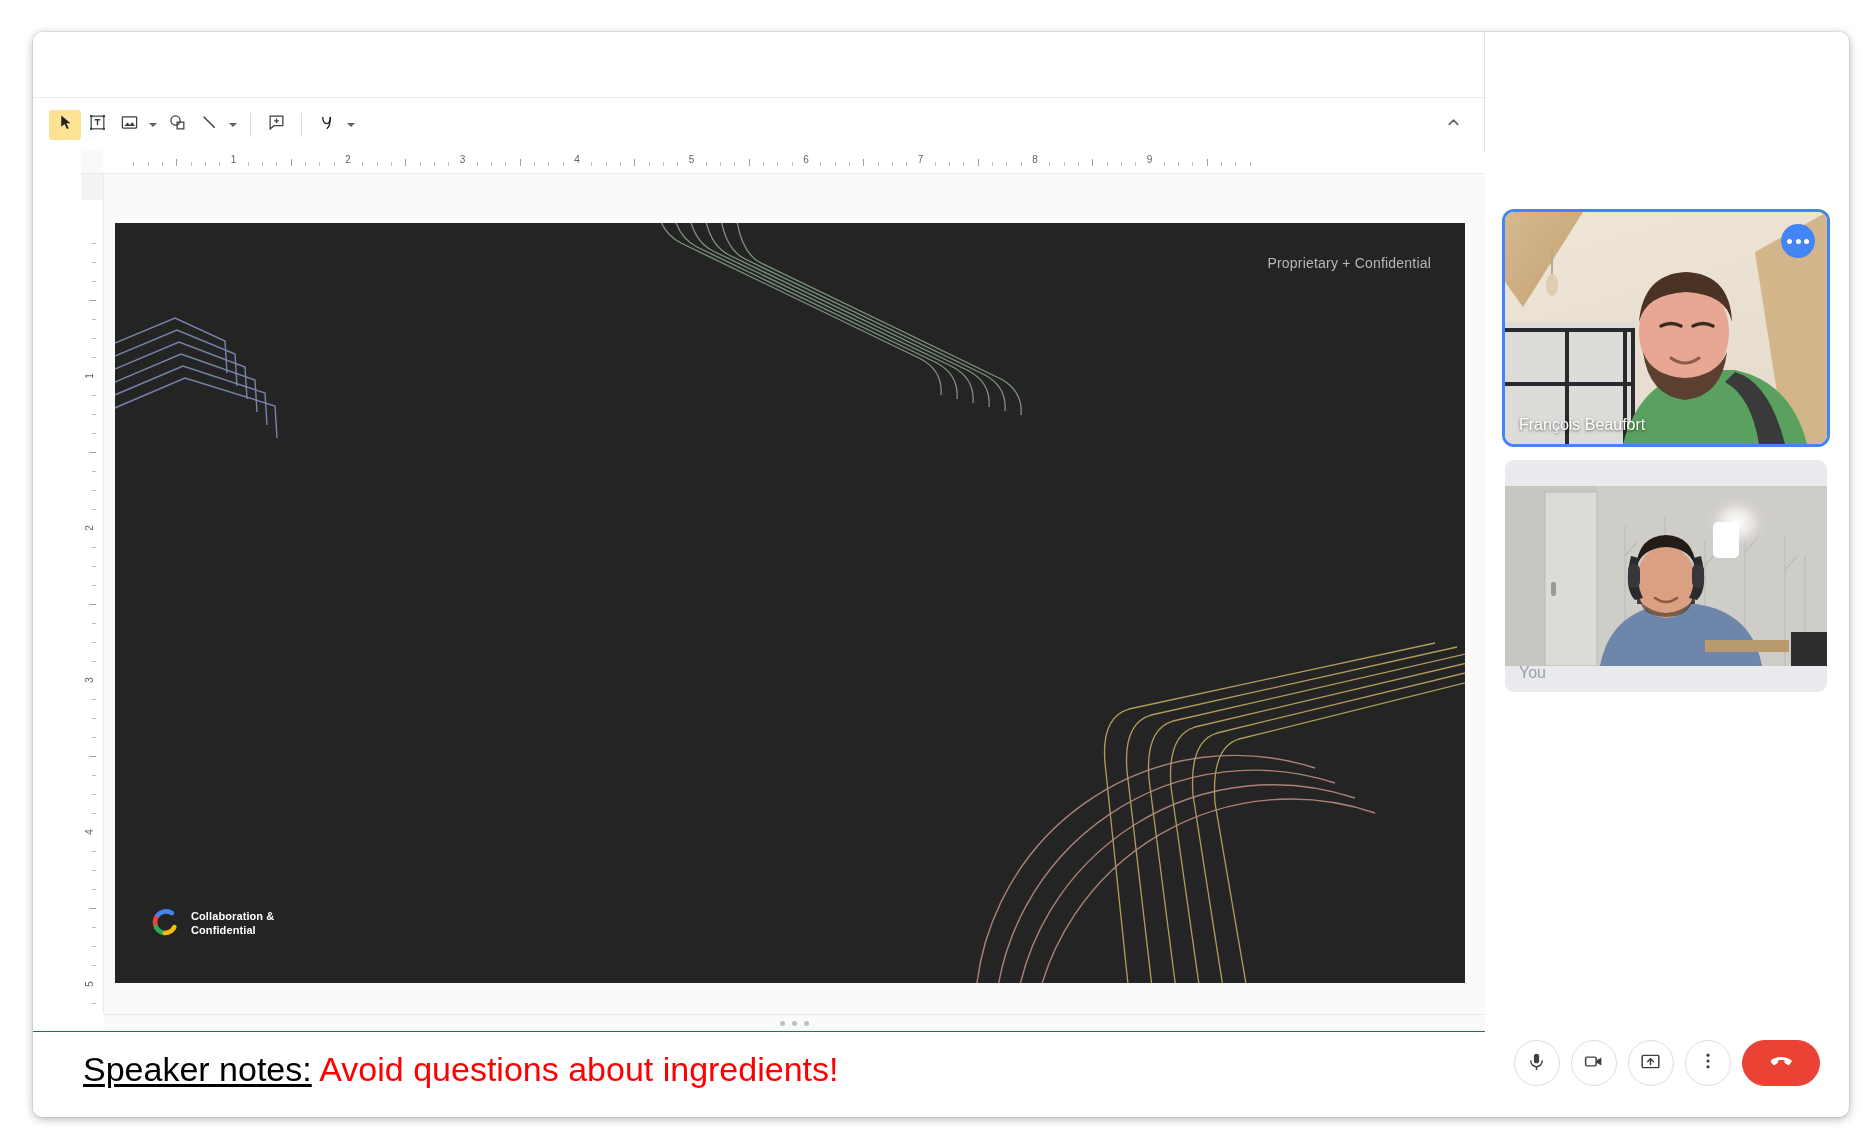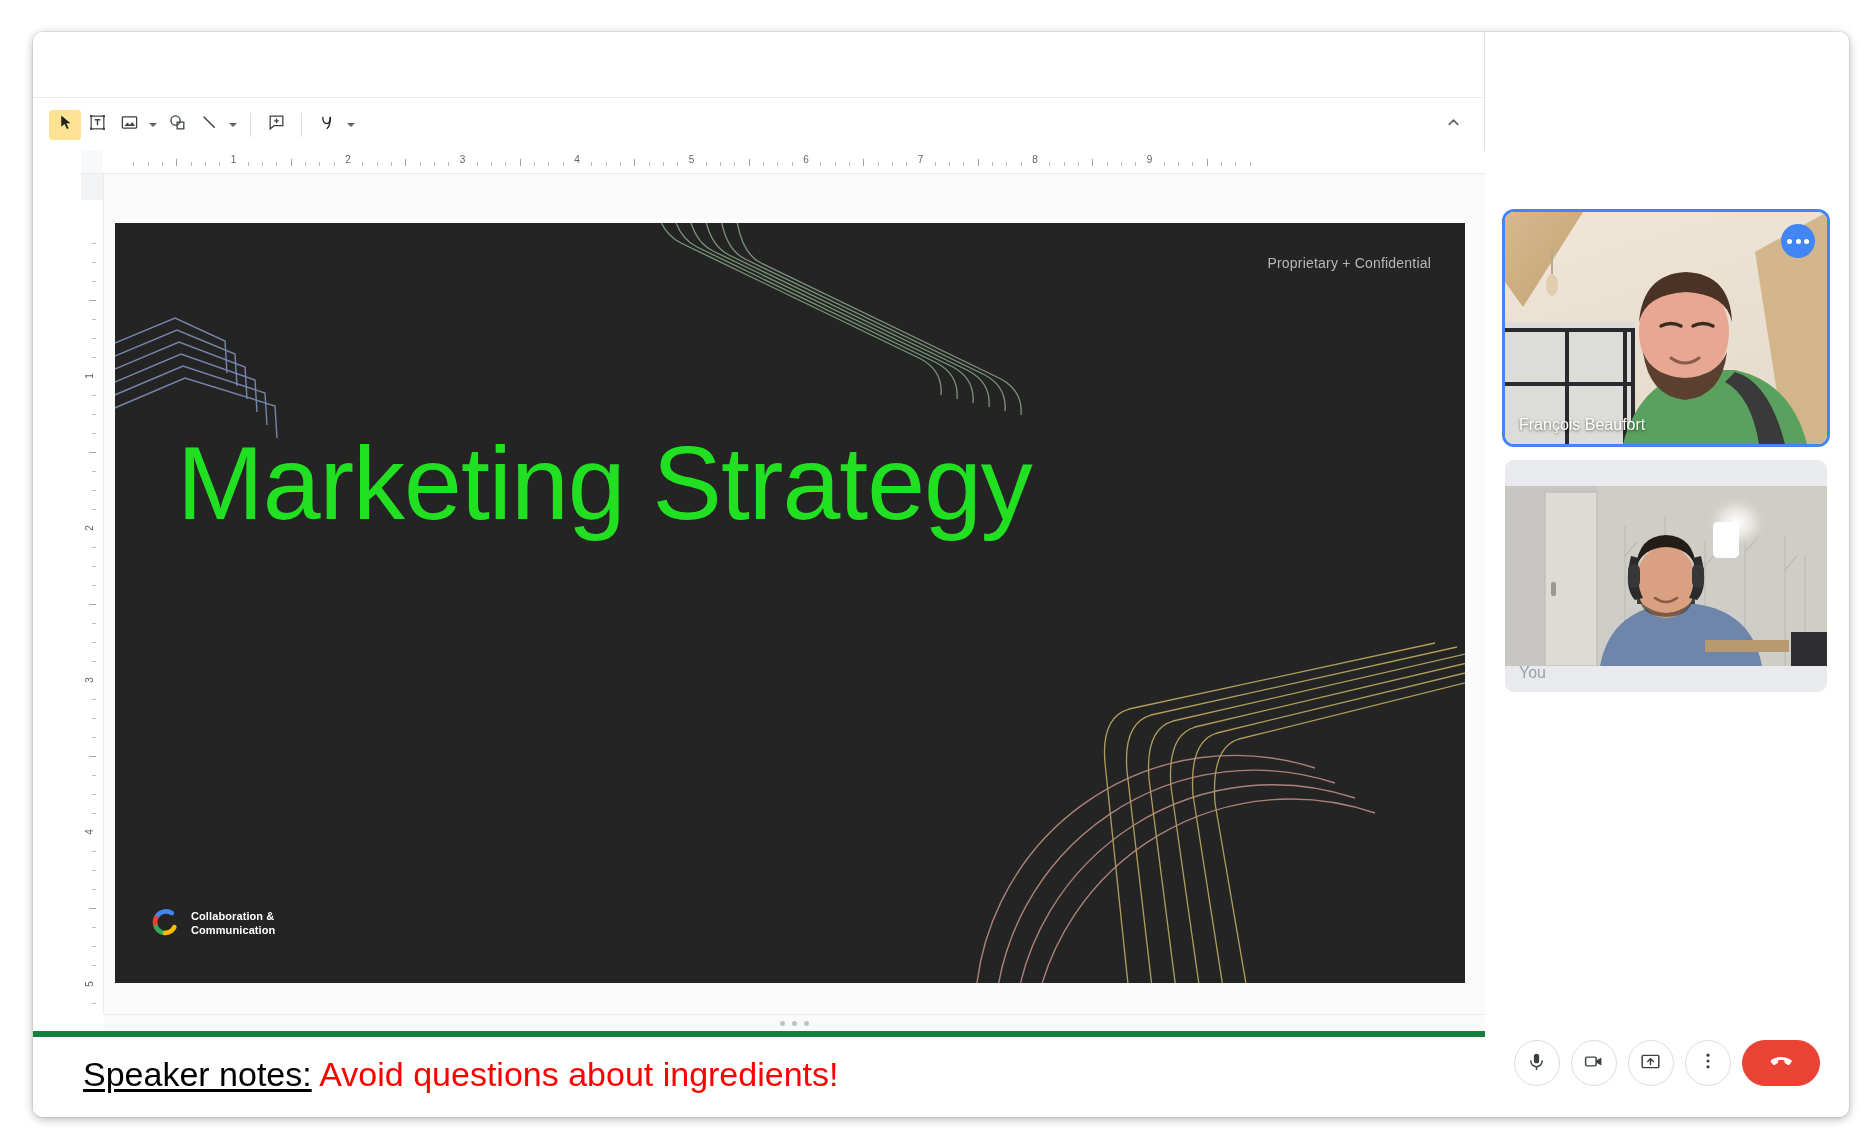--- a/index.html
+++ b/index.html
@@ -160,21 +160,21 @@
     background: #fafafa;
     border-top: 1px solid #e8eaed;
     display: flex; align-items: center; justify-content: center;
     gap: 7px; cursor: ns-resize;
   }
   .splitter .dot { width: 5px; height: 5px; border-radius: 50%; background: #bdc1c6; }
   .notes {
     position: absolute; left: 0; top: 999px;
     width: 1452px; height: 86px;
     background: #ffffff;
-    border-top: 6px solid #15803d;
+    border-top: 1px solid #15803d;
     padding: 18px 0 0 50px;
     font-size: 34px;
     white-space: nowrap;
   }
   .notes .label {
     color: #000000; text-decoration: underline; text-underline-offset: 3px;
   }
   .notes .body { color: #ff0000; }
 
   
@@ -519,35 +519,34 @@
               <path d="M860 790 A 260 260 0 0 1 1200 545"></path>
               <path d="M880 790 A 260 260 0 0 1 1220 560"></path>
               <path d="M900 790 A 260 260 0 0 1 1240 575"></path>
               <path d="M920 790 A 260 260 0 0 1 1260 590"></path>
             </g>
           </svg>
 
           <div class="proprietary">Proprietary + Confidential</div>
 
           <div class="slide-title">
-            <div>Marketing Strategy</div>
           </div>
 
           <div class="logo">
             <span>
               <svg width="34" height="34" viewBox="0 0 40 40" fill="none" stroke-width="5.4" stroke-linecap="round">
                 <path d="M28 9.5 A13 13 0 0 0 9.5 15" stroke="#4285f4"></path>
                 <path d="M9.5 15 A13 13 0 0 0 9.5 26" stroke="#ea4335"></path>
                 <path d="M9.5 26 A13 13 0 0 0 20 33" stroke="#34a853"></path>
                 <path d="M20 33 A13 13 0 0 0 31 26" stroke="#fbbc05"></path>
               </svg>
             </span>
             <span class="logo-text">
               <span>Collaboration &amp;</span><br>
-              <span>Communication</span>
+              <span>Confidential</span>
             </span>
           </div>
 
         </div>
       </div>
 
       <div class="splitter">
         <span class="dot"></span>
         <span class="dot"></span>
         <span class="dot"></span>

